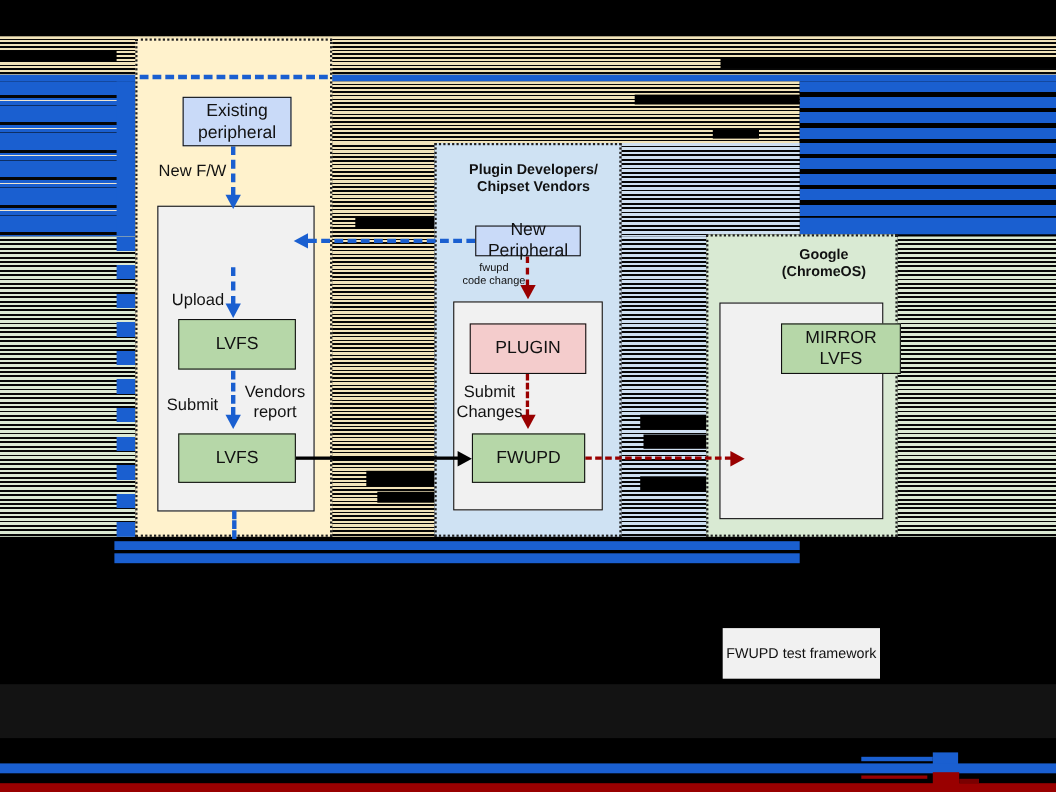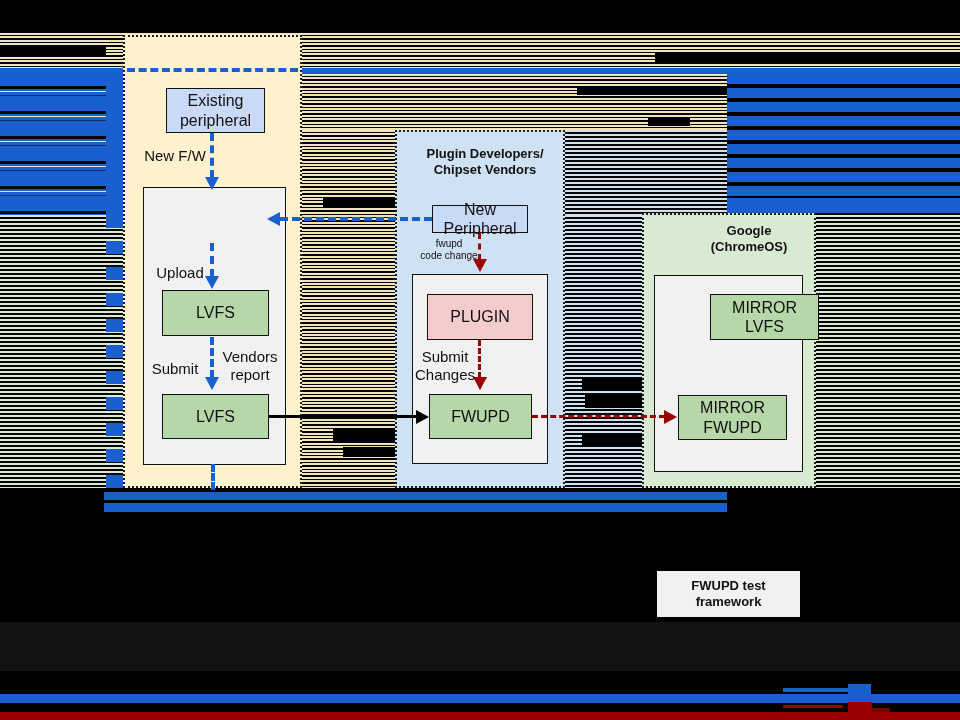--- a/index.html
+++ b/index.html
@@ -19,21 +19,21 @@
   
   .lane{border:2px dotted #1f1f1f;box-sizing:border-box;}
   .lane-title{font-weight:bold;font-size:13px;text-align:center;white-space:pre-line;line-height:1.25;}
   .inner{background:#f1f1f1;border:1.5px solid #111;box-sizing:border-box;}
   
   .node{border:1.5px solid #111;box-sizing:border-box;display:flex;align-items:center;justify-content:center;
         text-align:center;font-size:16px;line-height:1.2;white-space:pre-line;}
   .n-blue{background:#c9daf8;}
   .n-pink{background:#f4cccc;}
   .n-green{background:#b6d7a8;}
-  .n-gray{background:#f1f1f1;font-weight:bold;font-size:13px;border:none;}
+  .n-gray{background:#f1f1f1;font-weight:normal;font-size:13px;border:none;}
   
   .lbl{font-size:15px;text-align:center;white-space:pre-line;line-height:1.2;}
   .lbl-sm{font-size:10px;}
   
   .dash-blue-v{width:0;border-left:4px dashed #1a5fd0;}
   .dash-blue-h{height:0;border-top:4px dashed #1a5fd0;}
   .dash-red-v{width:0;border-left:3px dashed #990000;}
   .dash-red-h{height:0;border-top:3px dashed #990000;}
   .solid-black-h{height:3px;background:#000;}
   .ah{width:0;height:0;}
@@ -116,21 +116,20 @@
   <div class="abs dash-blue-v" style="left:211px;top:464px;height:26px;"></div>
 
   <div class="abs node n-blue" style="left:166px;top:88px;width:99px;height:45px;">Existing
 peripheral</div>
   <div class="abs node n-green" style="left:162px;top:290px;width:107px;height:46px;">LVFS</div>
   <div class="abs node n-green" style="left:162px;top:394px;width:107px;height:45px;">LVFS</div>
   <div class="abs node n-blue" style="left:432px;top:205px;width:96px;height:28px;">New Peripheral</div>
   <div class="abs node n-pink" style="left:427px;top:294px;width:106px;height:46px;">PLUGIN</div>
   <div class="abs node n-green" style="left:429px;top:394px;width:103px;height:45px;">FWUPD</div>
   <div class="abs node n-green" style="left:678px;top:294px;width:109px;height:46px;margin-left:32px;">MIRROR LVFS</div>
-  <div class="abs node n-green" style="left:678px;top:395px;width:109px;height:45px;">MIRROR FWUPD</div>
 
   <div class="abs lbl" style="left:135px;top:147px;width:80px;">New F/W</div>
   <div class="abs lbl" style="left:152px;top:264px;width:56px;">Upload</div>
   <div class="abs lbl" style="left:146px;top:360px;width:58px;">Submit</div>
   <div class="abs lbl" style="left:220px;top:348px;width:60px;">Vendors
 report</div>
   <div class="abs lbl lbl-sm" style="left:410px;top:238px;width:78px;">fwupd
 code change</div>
   <div class="abs lbl" style="left:414px;top:348px;width:62px;">Submit
 Changes</div>

